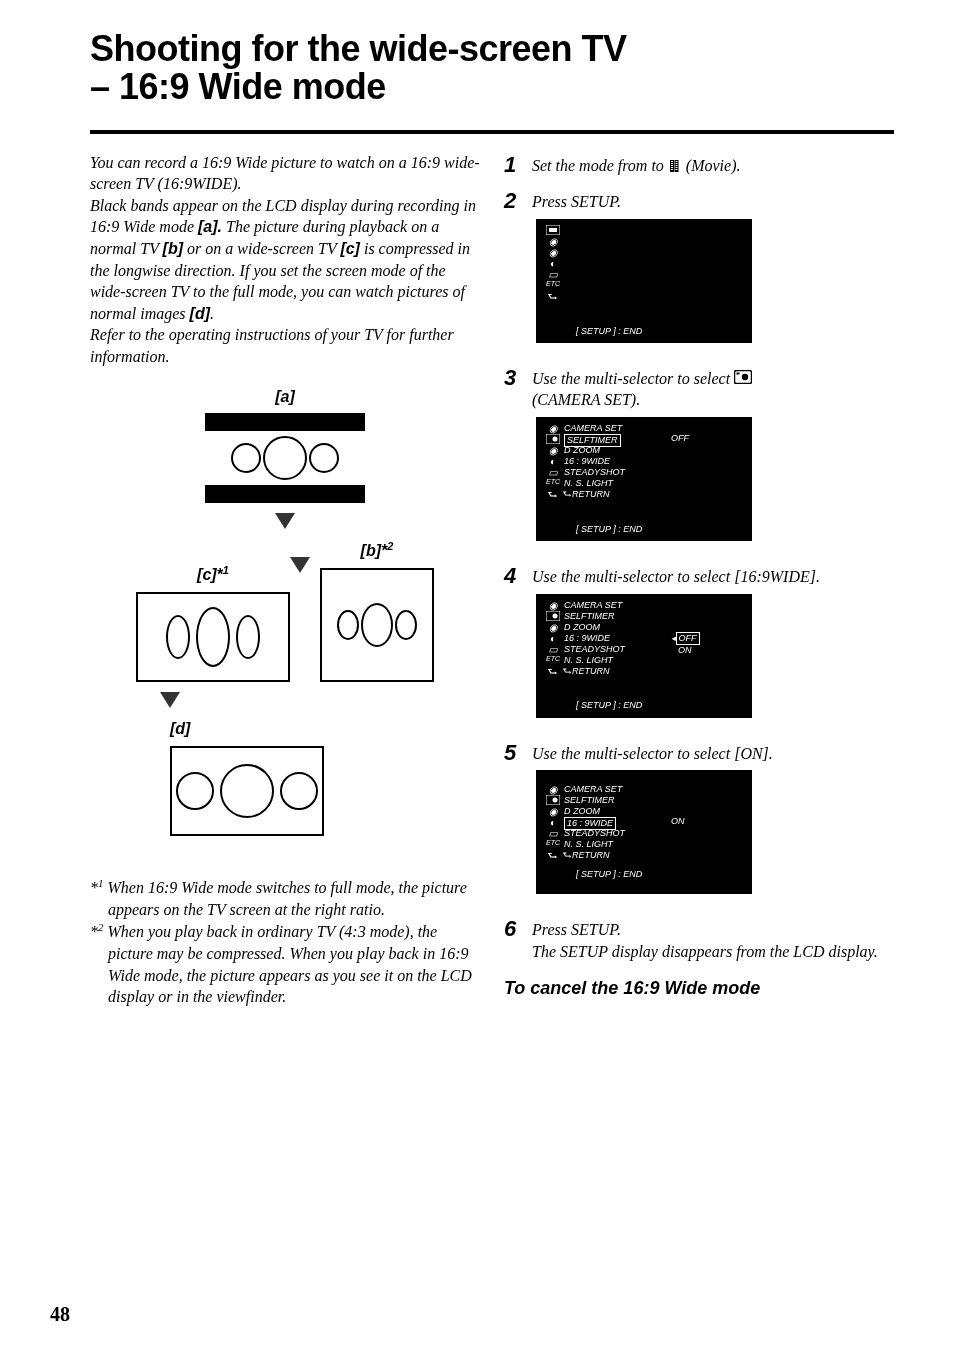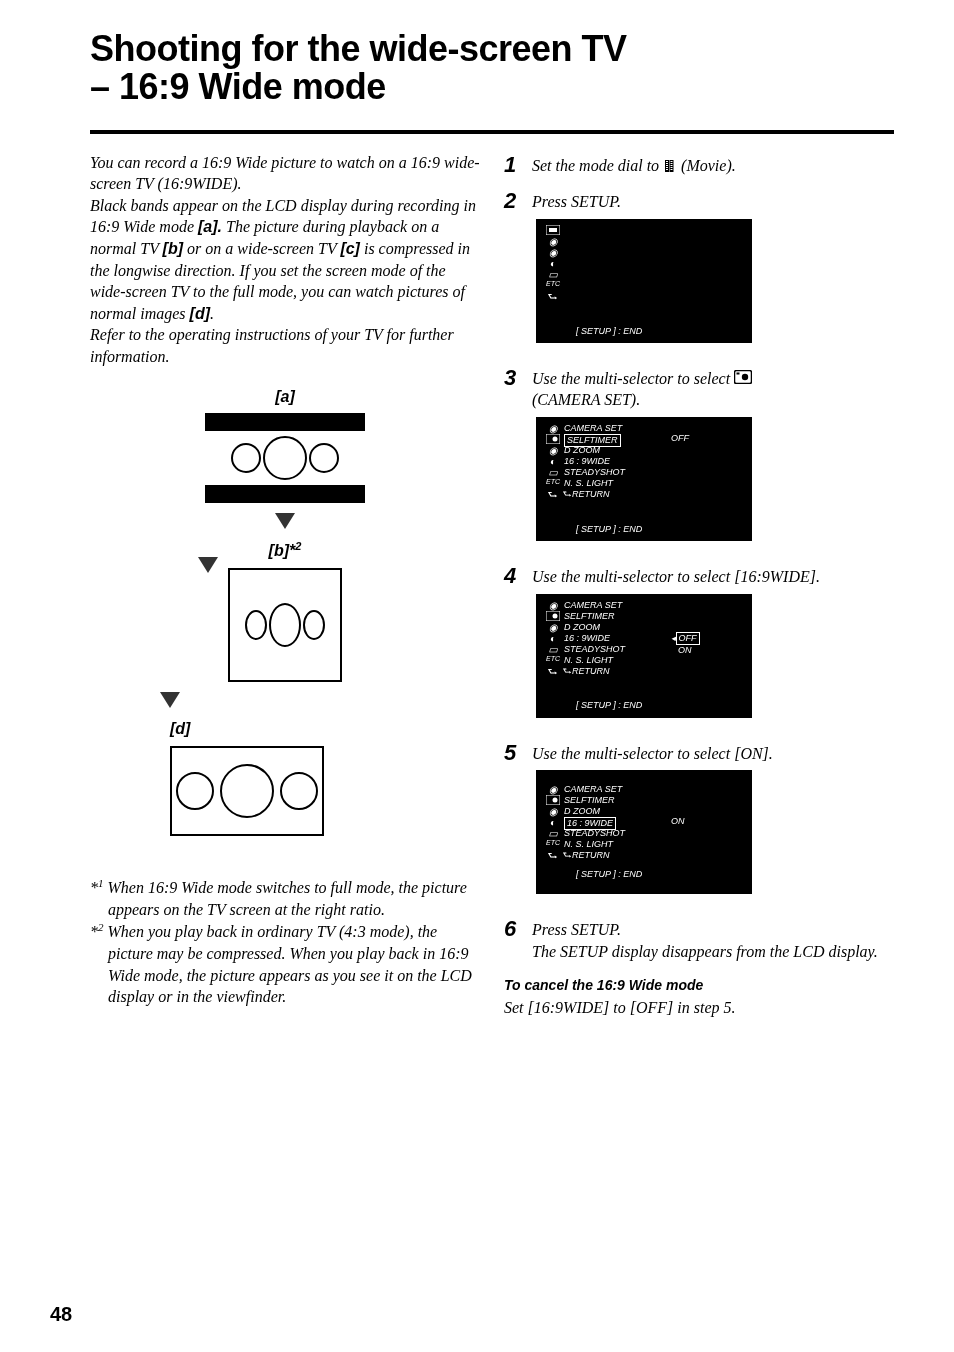--- a/index.html
+++ b/index.html
@@ -218,28 +218,28 @@
   .movie-icon {
     display: inline-block;
     vertical-align: -2px;
   }
   .movie-icon svg, .cam-icon svg {
     display: inline;
   }
   .subhead {
     font-family: Arial, Helvetica, sans-serif;
     font-weight: 900;
-    font-size: 14px;
+    font-size: 18px;
     margin: 14px 0 2px 0;
   }
   .page-number {
     position: absolute;
     left: 50px;
     bottom: 24px;
-    font-family: Liberation Sans, sans-serif;
+    font-family: Liberation Serif, serif;
     font-weight: 900;
     font-size: 20px;
   }
   .sup-bold {
     font-family: Arial, Helvetica, sans-serif;
     font-weight: 900;
     font-size: 11px;
     vertical-align: super;
   }
   .ret-icon {
@@ -283,20 +283,28 @@
           <div class="mid">
             <div class="ball ball-sm"></div>
             <div class="ball ball-lg"></div>
             <div class="ball ball-sm"></div>
           </div>
           <div class="band-bot"></div>
         </div>
         <div class="arrow-down"></div>
 
         <div class="row-bc">
+          <div class="cell">
+            <div class="label"><span>[c]*</span><span class="sup-bold">1</span></div>
+            <div class="tv-169b">
+              <div class="ball ball-sm" style="width:20px;height:40px;"></div>
+              <div class="ball ball-lg" style="width:30px;height:56px;"></div>
+              <div class="ball ball-sm" style="width:20px;height:40px;"></div>
+            </div>
+          </div>
           <div class="cell" style="position:relative;">
             <div class="arrow-down" style="position:absolute;left:-30px;top:8px;"></div>
             <div class="label"><span>[b]*</span><span class="sup-bold">2</span></div>
             <div class="tv-square">
               <div class="inner squish">
                 <div class="ball ball-sm"></div>
                 <div class="ball ball-lg"></div>
                 <div class="ball ball-sm"></div>
               </div>
             </div>
@@ -326,21 +334,21 @@
         </p>
       </div>
     </div>
 
     <div class="col">
 
       <div class="step">
         <div class="step-num">1</div>
         <div class="step-body">
           <p>
-            <span>Set the mode dial to </span><span class="movie-icon"><svg width="14" height="14" viewBox="0 0 14 14">
+            <span>Set the mode from to </span><span class="movie-icon"><svg width="14" height="14" viewBox="0 0 14 14">
                   <rect x="2" y="1" width="4" height="12" fill="#000"></rect>
                   <rect x="6.5" y="1" width="4" height="12" fill="#000"></rect>
                   <rect x="3" y="2" width="2" height="1" fill="#fff"></rect>
                   <rect x="3" y="4" width="2" height="1" fill="#fff"></rect>
                   <rect x="3" y="6" width="2" height="1" fill="#fff"></rect>
                   <rect x="3" y="8" width="2" height="1" fill="#fff"></rect>
                   <rect x="3" y="10" width="2" height="1" fill="#fff"></rect>
                   <rect x="7.5" y="2" width="2" height="1" fill="#fff"></rect>
                   <rect x="7.5" y="4" width="2" height="1" fill="#fff"></rect>
                   <rect x="7.5" y="6" width="2" height="1" fill="#fff"></rect>
@@ -482,19 +490,18 @@
 
       <div class="step" style="margin-top:22px;">
         <div class="step-num">6</div>
         <div class="step-body">
           <p>Press SETUP.</p>
           <p>The SETUP display disappears from the LCD display.</p>
         </div>
       </div>
 
       <div class="subhead">To cancel the 16:9 Wide mode</div>
-      <p style="margin:0;">Set [16:9WIDE] to [OFF] in step 5.</p>
 
     </div>
   </div>
 
   <div class="page-number">48</div>
 </div>
 
 </body></html>

